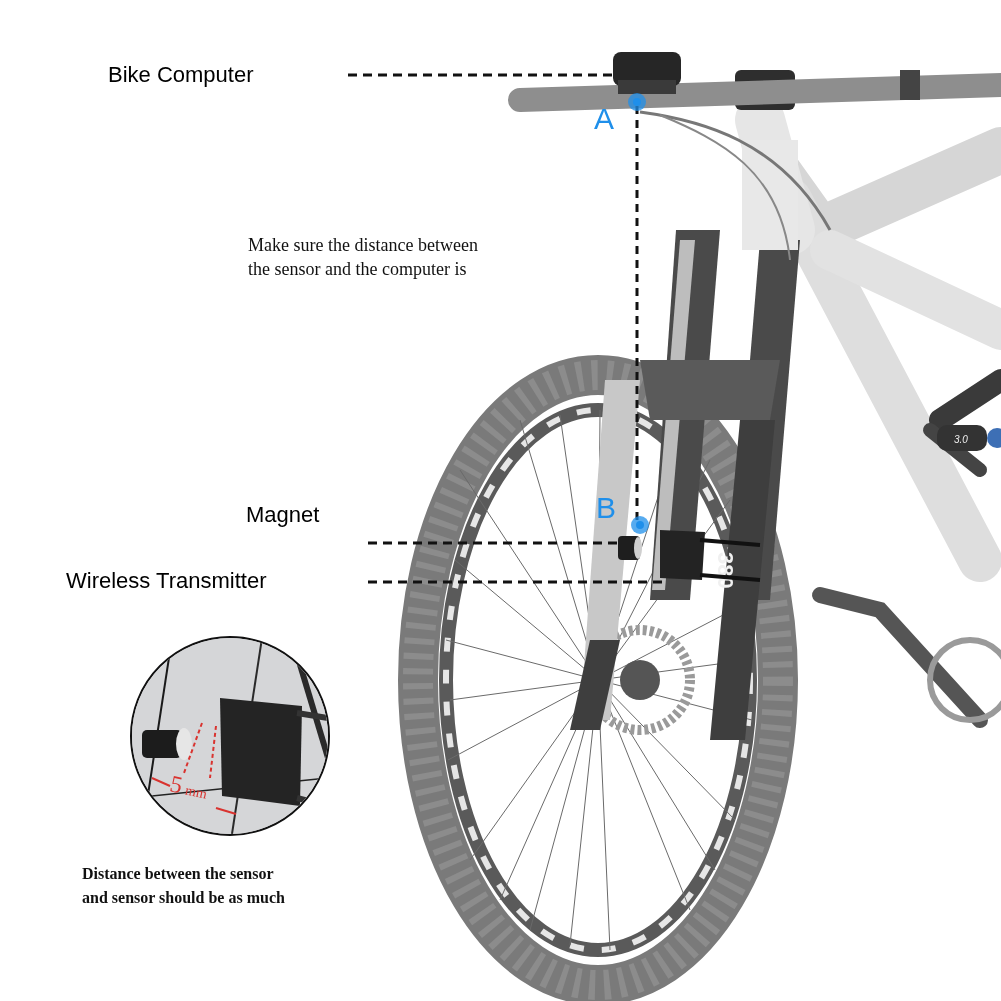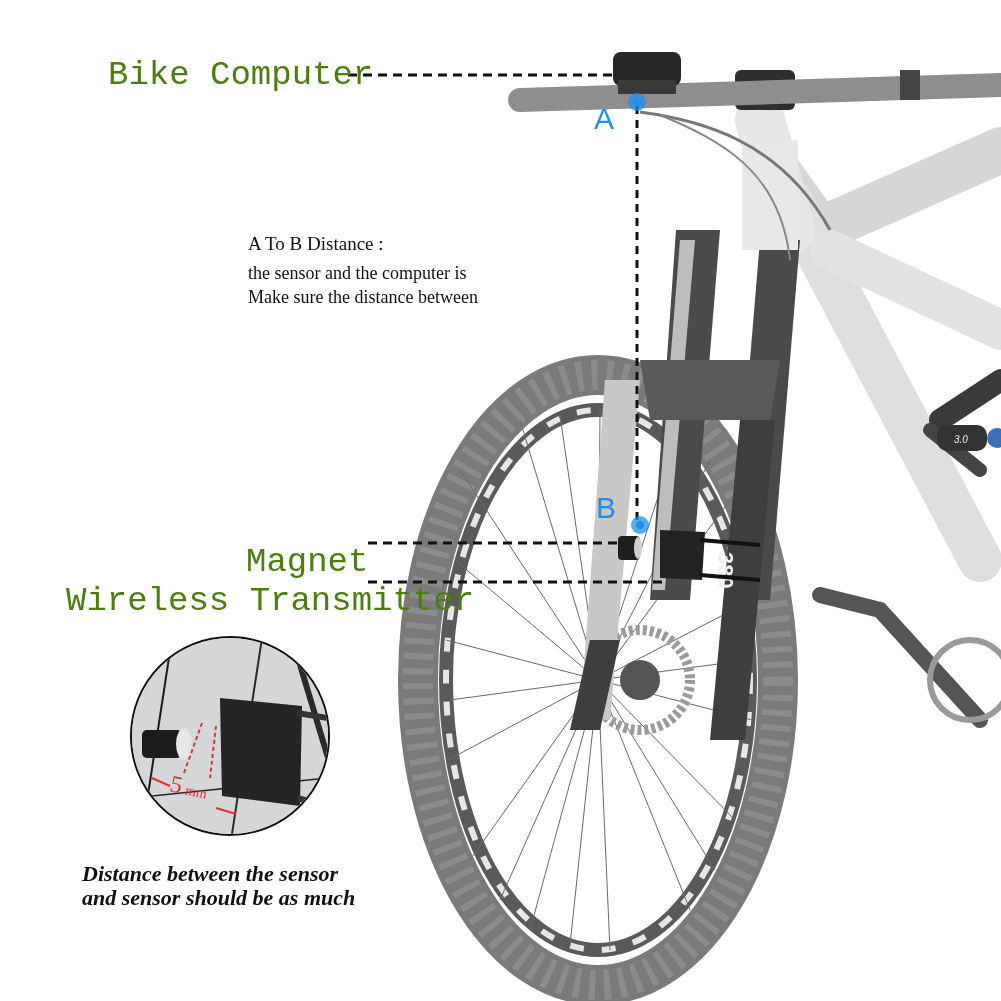--- a/index.html
+++ b/index.html
@@ -1,26 +1,26 @@
 <!DOCTYPE html>
 <html><head>
 <meta charset="utf-8">
 <style>
   html, body { margin:0; padding:0; background:#ffffff; }
   body { width:1001px; height:1001px; position:relative; overflow:hidden;
          font-family:"DejaVu Serif","Liberation Serif",serif; }
   .scene { position:absolute; left:0; top:0; width:1001px; height:1001px; }
-  .label-blue { position:absolute; color:#4d7c0f; font-family:Liberation Mono, monospace;
-                font-size:34px; line-height:30px; white-space:nowrap; }
+  .label-blue { position:absolute; color:#000000; font-family:Liberation Sans, sans-serif;
+                font-size:22px; line-height:30px; white-space:nowrap; }
   .letter { position:absolute; color:#1f8fea; font-family:"Liberation Sans","DejaVu Sans",sans-serif;
             font-size:30px; line-height:30px; }
   .note { position:absolute; color:#111; font-family:"Liberation Serif","DejaVu Serif",serif; }
   .note-title { font-size:19px; line-height:22px; margin-bottom:6px; }
   .note-line { font-size:18px; line-height:24px; }
-  .note-bold .note-line { font-weight:bold; font-size:22px; line-height:24px;font-style:italic; }
+  .note-bold .note-line { font-weight:bold; font-size:16px; line-height:24px; }
   .inset { position:absolute; left:130px; top:636px; width:196px; height:196px; border-radius:50%;
            border:2px solid #111; overflow:hidden; background:#d9dadc; }
 </style>
 </head>
 <body>
 
 <div class="scene">
 
   <svg width="1001" height="1001" viewBox="0 0 1001 1001" style="position:absolute;left:0;top:0;">
 
@@ -108,29 +108,28 @@
     <circle cx="637" cy="102" r="4" fill="#1f8fea"></circle>
     <circle cx="640" cy="525" r="9" fill="#1f8fea" opacity="0.75"></circle>
     <circle cx="640" cy="525" r="4" fill="#1f8fea"></circle>
 
     <line x1="348" y1="75" x2="616" y2="75" stroke="#111" stroke-width="3" stroke-dasharray="9 6"></line>
     <line x1="368" y1="543" x2="617" y2="543" stroke="#111" stroke-width="3" stroke-dasharray="9 6"></line>
     <line x1="368" y1="582" x2="662" y2="582" stroke="#111" stroke-width="3" stroke-dasharray="9 6"></line>
   </svg>
 
   <div class="label-blue" style="left:108px;top:60px;">Bike Computer</div>
-  <div class="label-blue" style="left:246px;top:547px;">Magnet</div>
-  <div class="label-blue" style="left:66px;top:586px;">Wireless Transmitter</div>
+  <div class="label-blue" style="left:246px;top:500px;">Magnet</div>
+  <div class="label-blue" style="left:66px;top:566px;">Wireless Transmitter</div>
   <div class="letter" style="left:594px;top:104px;">A</div>
   <div class="letter" style="left:596px;top:493px;">B</div>
 
   <div class="note" style="left:248px;top:233px;">
-    <div class="note-title">A To B Distance :</div>
+    <div class="note-line">Make sure the distance between</div>
     <div class="note-line">the sensor and the computer is</div>
-    <div class="note-line">Make sure the distance between</div>
   </div>
 
   <div class="inset">
     <svg width="196" height="196" viewBox="0 0 196 196">
       <rect width="196" height="196" fill="#d5d6d8"></rect>
       <line x1="40" y1="0" x2="10" y2="196" stroke="#1a1a1a" stroke-width="2"></line>
       <line x1="130" y1="0" x2="100" y2="196" stroke="#2a2a2a" stroke-width="2"></line>
       <line x1="160" y1="0" x2="196" y2="120" stroke="#2a2a2a" stroke-width="6"></line>
       <line x1="0" y1="160" x2="196" y2="140" stroke="#222" stroke-width="1.5"></line>
       <rect x="10" y="92" width="40" height="28" rx="5" fill="#1c1c1c"></rect>

